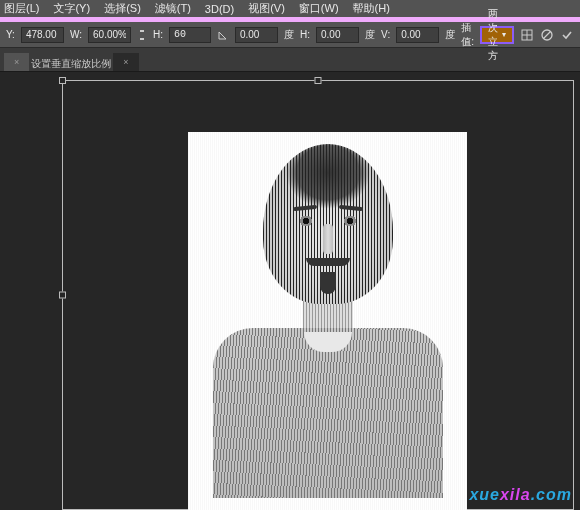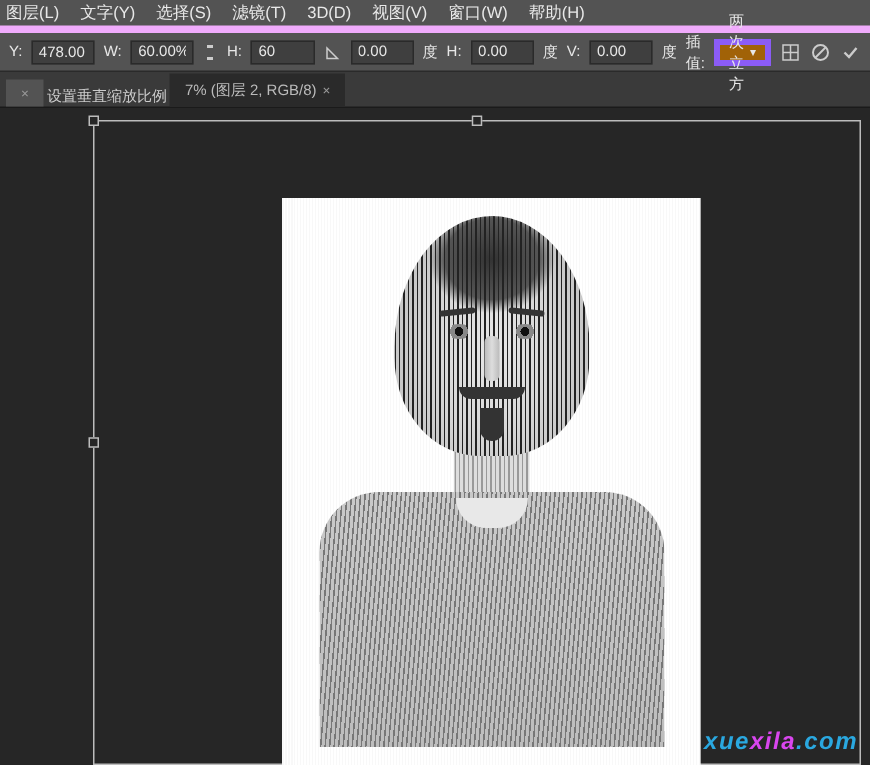--- a/index.html
+++ b/index.html
@@ -20,21 +20,21 @@
   .optlabel { color: #e8e8e8; }
   .optval {
     background: #3f3f3f; color: #e8e8e8; border: 1px solid #2a2a2a;
     padding: 1px 4px; min-width: 40px; font-size: 10px; height: 16px;
   }
   .linkicon {
     width: 14px; height: 14px; display: inline-flex; align-items: center;
     justify-content: center; color: #ccc;
   }
   .dropdown {
-    background: #a16207; border: 4px solid #8b5cf6; color: #e8e8e8;
+    background: #a16207; border: 2px solid #8b5cf6; color: #e8e8e8;
     padding: 1px 6px; font-size: 10px; height: 18px; display: flex;
     align-items: center; gap: 4px;
   }
   .dropdown::after { content: "▾"; font-size: 8px; }
   .iconbtn {
     width: 18px; height: 18px; display: inline-flex; align-items: center;
     justify-content: center; color: #ccc; border-radius: 2px;
   }
 
   .tabbar {
@@ -162,21 +162,21 @@
   <span class="optlabel">W:</span>
   <input class="optval" value="60.00%" style="">
 
   <span class="linkicon">
     <svg width="10" height="12" viewBox="0 0 10 12">
         <path d="M3 1h4v2H5v6h2v2H3v-2h2V3H3z" fill="#ccc"></path>
       </svg>
   </span>
 
   <span class="optlabel">H:</span>
-  <input class="optval" style="min-width: 28px;" value="60">
+  <input class="optval" style="min-width: 28px; font-family: Liberation Mono, monospace;" value="60">
 
   <span class="iconbtn">
     <svg width="12" height="12" viewBox="0 0 12 12">
         <path d="M2 10 L2 3 L9 10 Z" fill="none" stroke="#ccc" stroke-width="1"></path>
       </svg>
   </span>
   <input class="optval" value="0.00" style="">
   <span class="optlabel">度</span>
 
   <span class="optlabel">H:</span>
@@ -210,21 +210,20 @@
       </svg>
   </span>
 </div>
 
 <div class="tabbar">
   <div class="tab active">
     <span class="close">×</span>
   </div>
   <span class="tooltip">设置垂直缩放比例</span>
   <div class="tab">
-    <span>7% (图层 2, RGB/8)</span>
     <span class="close">×</span>
   </div>
 </div>
 
 <div class="canvas-area">
   <div class="transform-bounds">
     <div class="thandle tl"></div>
     <div class="thandle tm"></div>
     <div class="thandle ml"></div>
     <div class="center-mark">✛</div>

